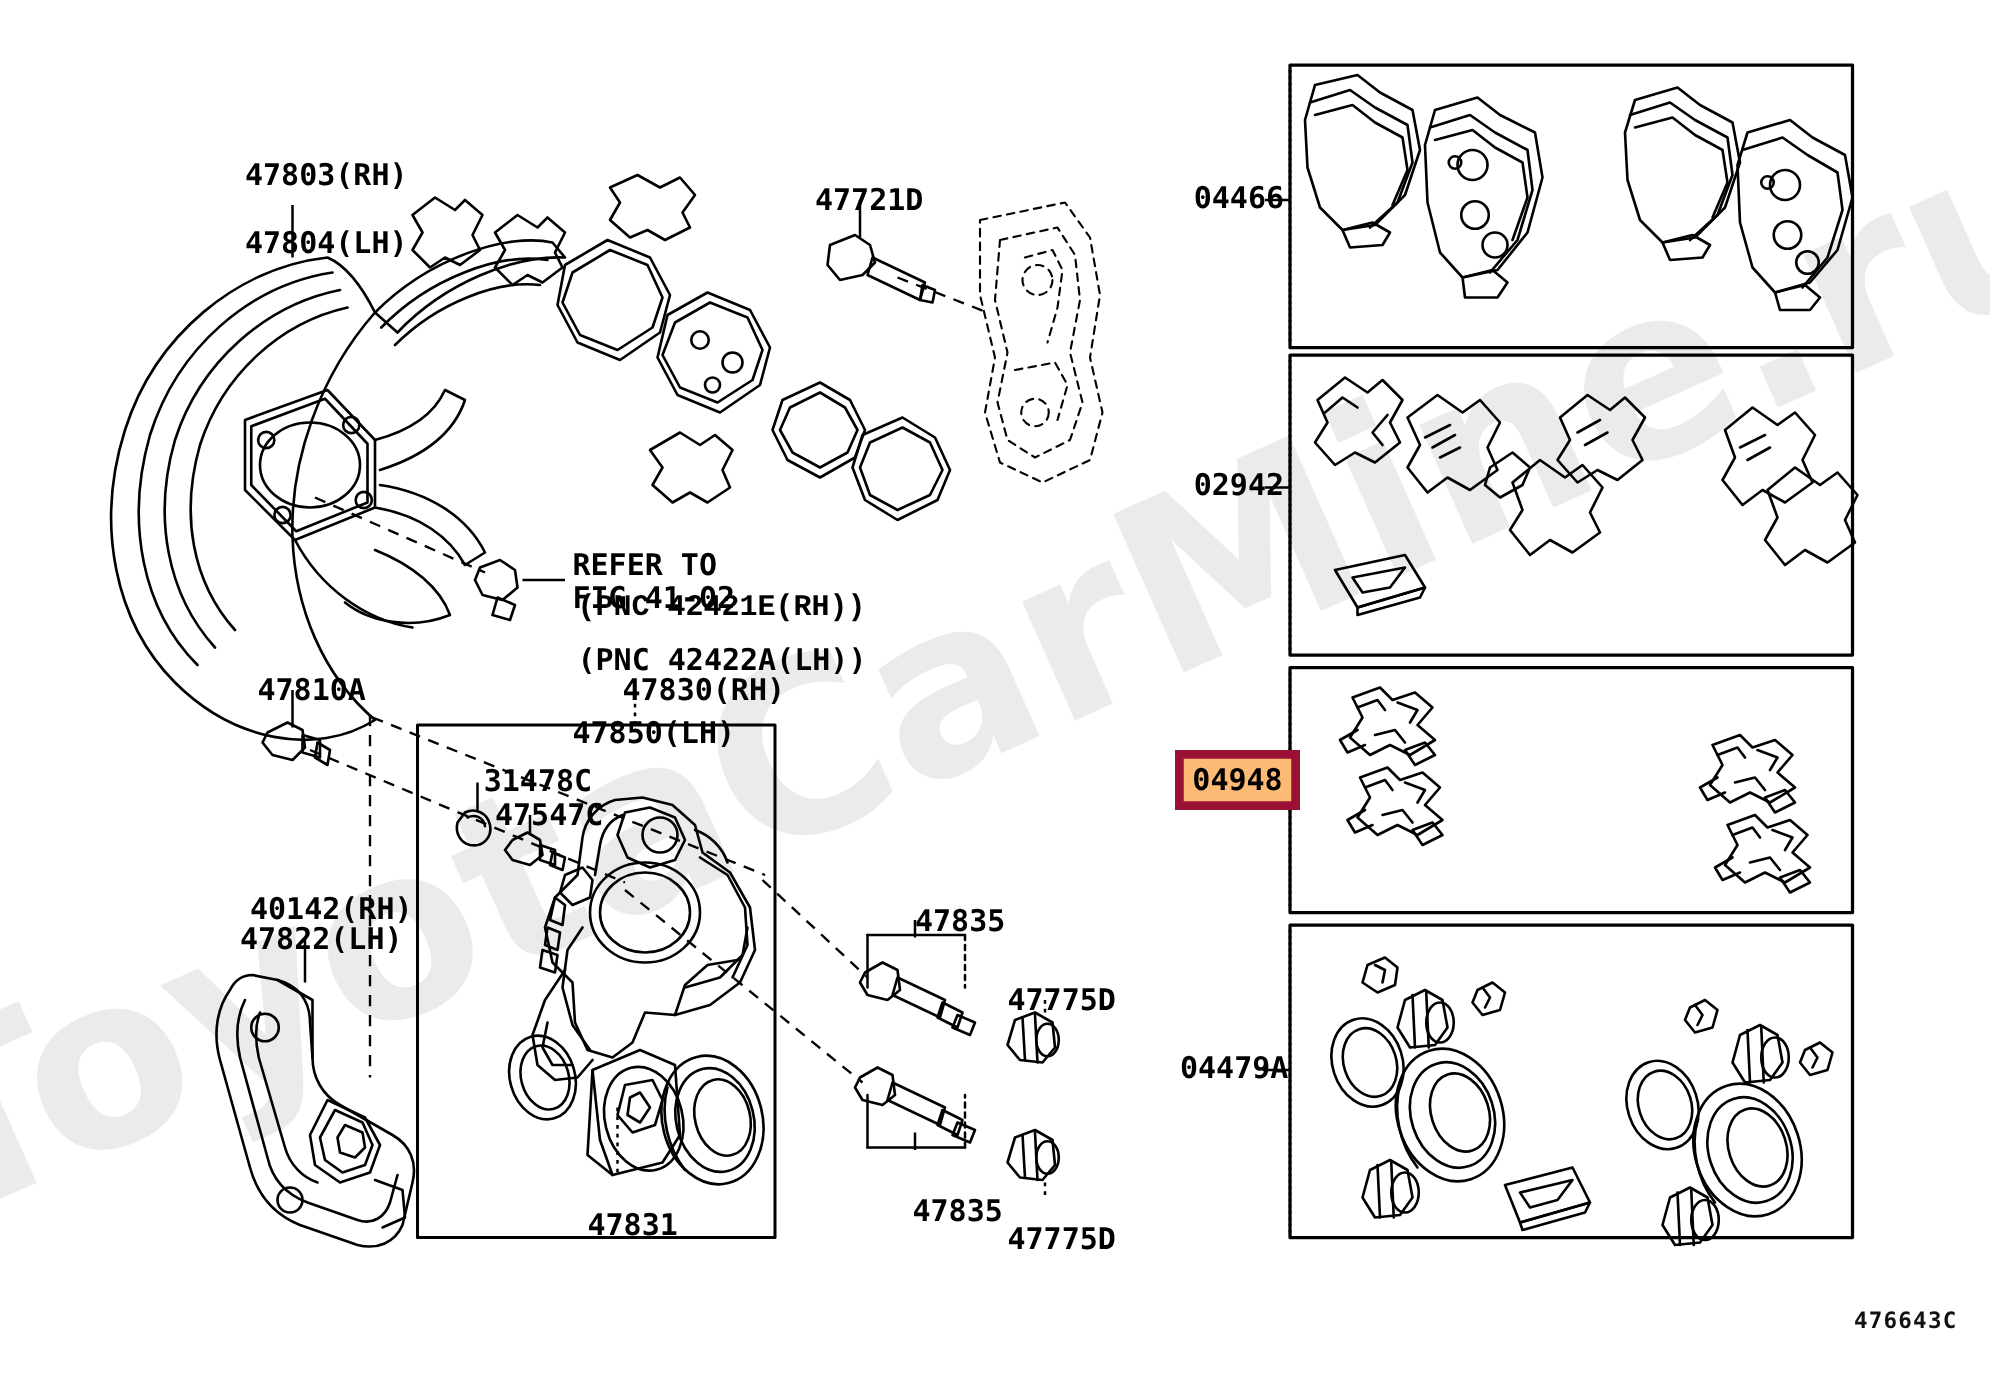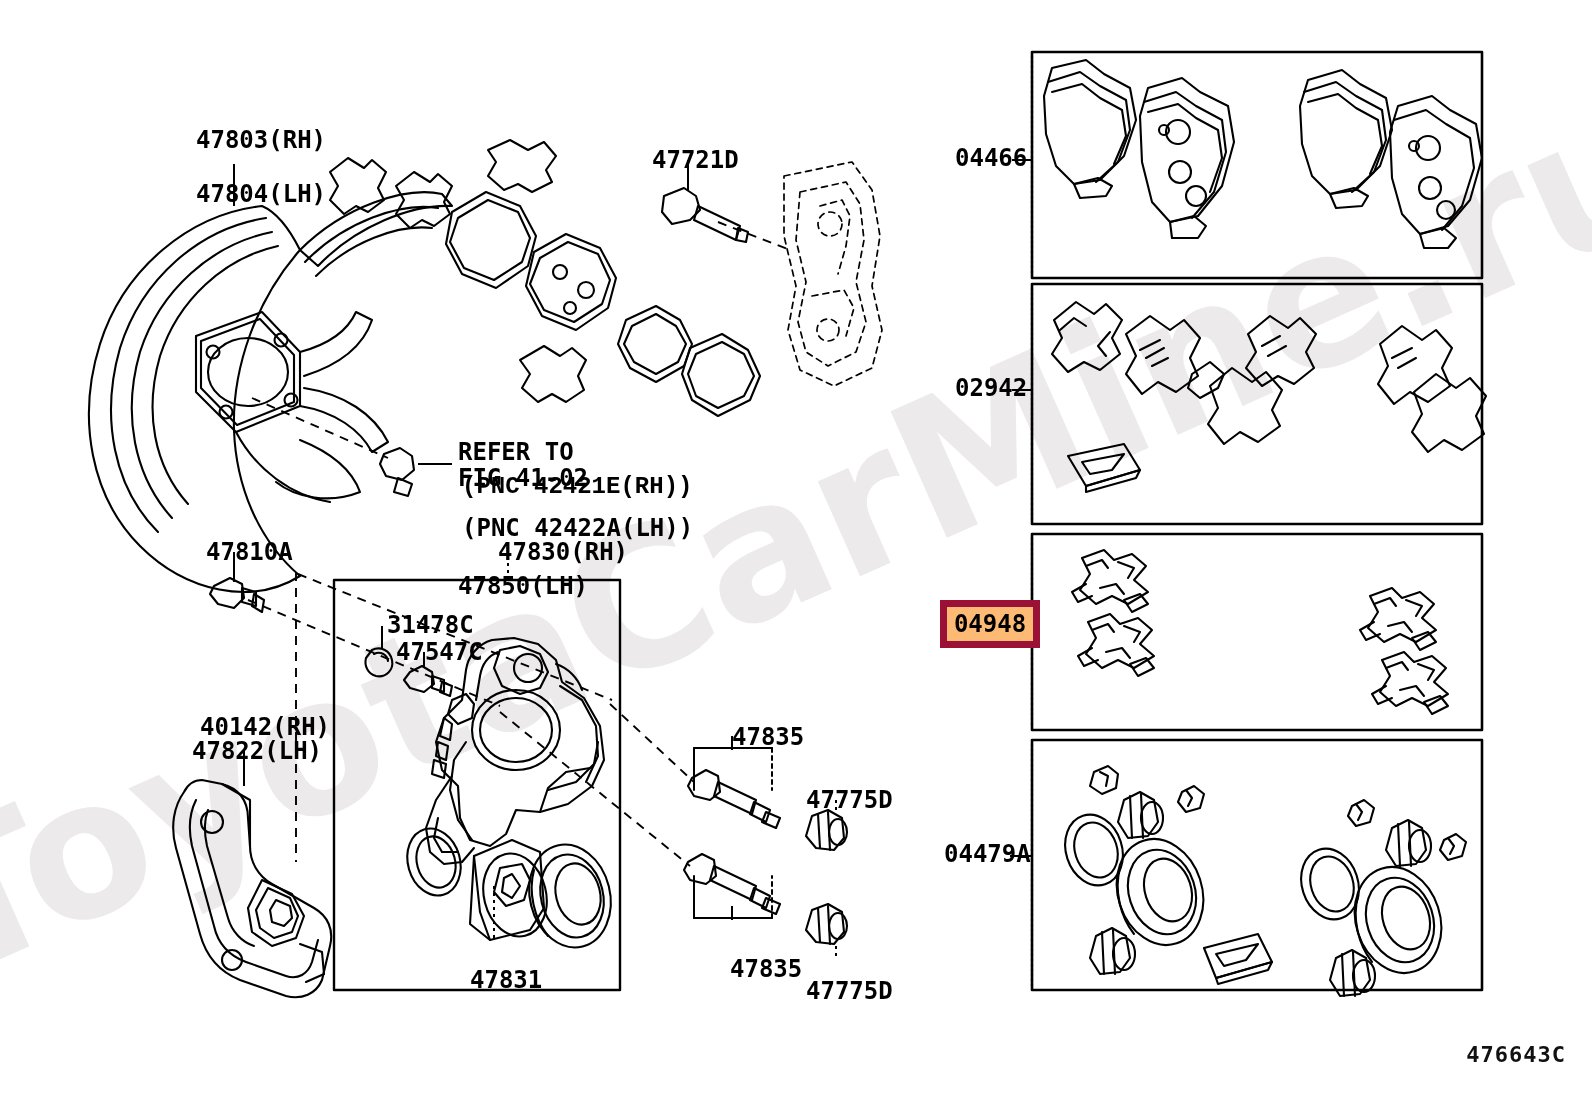--- a/index.html
+++ b/index.html
@@ -2,21 +2,21 @@
 <html><head>
 <meta charset="utf-8">
 <style>
   html,body{margin:0;padding:0;background:#ffffff;}
   body{width:1592px;height:1099px;position:relative;overflow:hidden;
        font-family:"DejaVu Sans Mono","Liberation Mono",monospace;}
   #stage{position:absolute;left:0;top:0;width:1592px;height:1099px;}
   .lbl{position:absolute;font-family:"DejaVu Sans Mono","Liberation Mono",monospace;
        font-weight:700;color:#000;white-space:pre;letter-spacing:0px;}
   .lbl.s24{font-size:24px;line-height:28px;}
-  .fig-code{position:absolute;right:26px;bottom:32px;font-size:22px;font-weight:700;
+  .fig-code{position:absolute;right:26px;bottom:32px;font-size:18px;font-weight:700;
        font-family:"DejaVu Sans Mono","Liberation Mono",monospace;color:#111;letter-spacing:1px;}
   .hl-box{position:absolute;border:7px solid #9B1035;background:#fdba74;
        display:flex;align-items:center;justify-content:center;
        font-family:"DejaVu Sans Mono","Liberation Mono",monospace;
        font-weight:700;font-size:24px;color:#000;}
   svg.layer{position:absolute;left:0;top:0;width:1592px;height:1099px;overflow:visible;}
   .wm{position:absolute;left:0;top:0;width:1592px;height:1099px;pointer-events:none;}
   .wm text{font-family:"DejaVu Sans","Liberation Sans",sans-serif;font-weight:700;
        fill:#eceaea;}
 </style>

